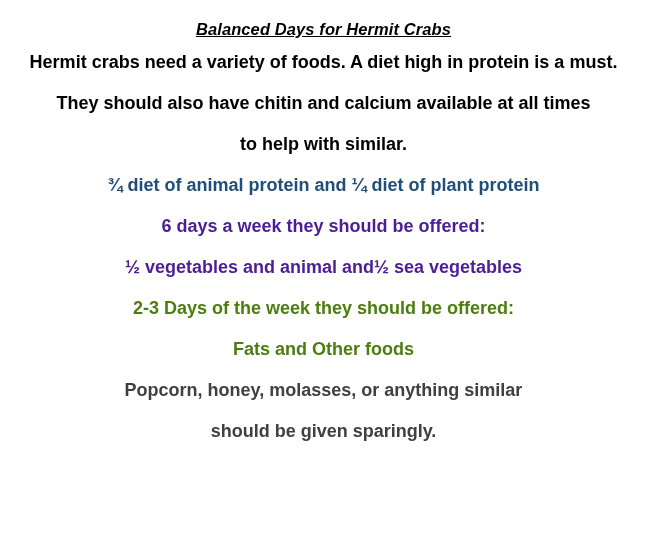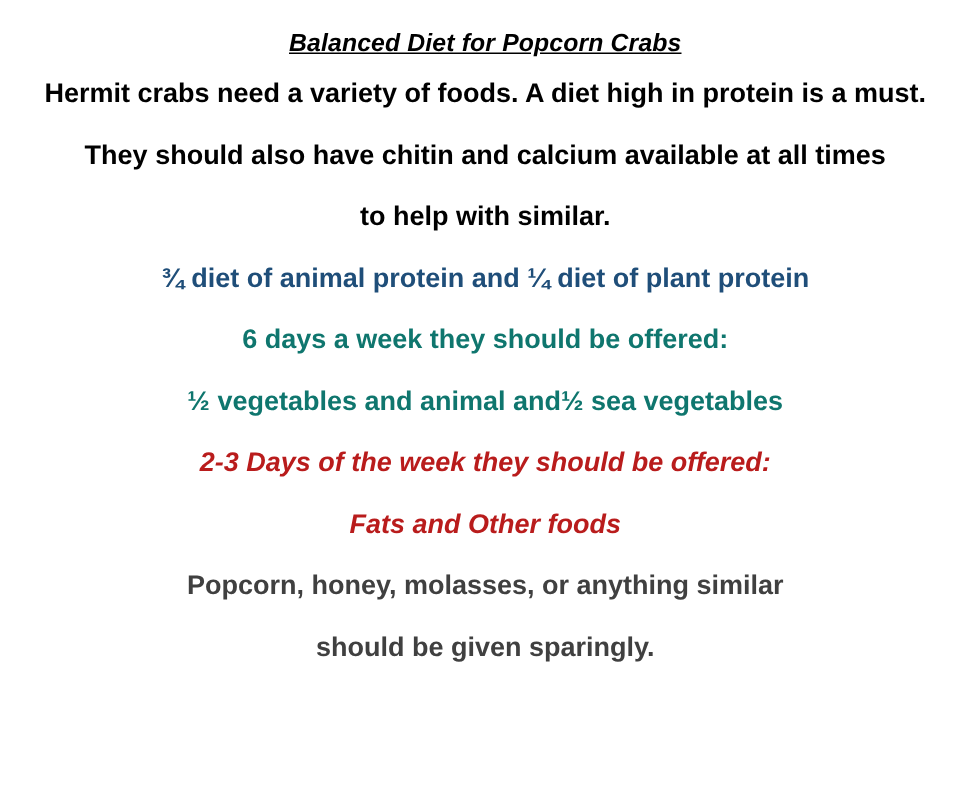--- a/index.html
+++ b/index.html
@@ -41,36 +41,35 @@
     margin: 0 0 23px 0;
     white-space: nowrap;
   }
   .intro {
     color: #000000;
   }
   .blue {
     color: #1f4e79;
   }
   .red {
-    color: #0f766e;
+    color: #4c1d95;
   }
   .orange {
-    color: #b91c1c;
-    font-style: italic;
+    color: #4d7c0f;
   }
   .purple {
     color: #404040;
   }
 </style>
 </head>
 <body>
 
 <div class="page">
 
-  <div class="title">Balanced Diet for Popcorn Crabs</div>
+  <div class="title">Balanced Days for Hermit Crabs</div>
 
   <div class="line intro">Hermit crabs need a variety of foods. A diet high in protein is a must.</div>
   <div class="line intro">They should also have chitin and calcium available at all times</div>
   <div class="line intro">to help with similar.</div>
 
   <div class="line blue">¾ diet of animal protein and ¼ diet of plant protein</div>
 
   <div class="line red">6 days a week they should be offered:</div>
   <div class="line red">½ vegetables and animal and½ sea vegetables</div>
 

